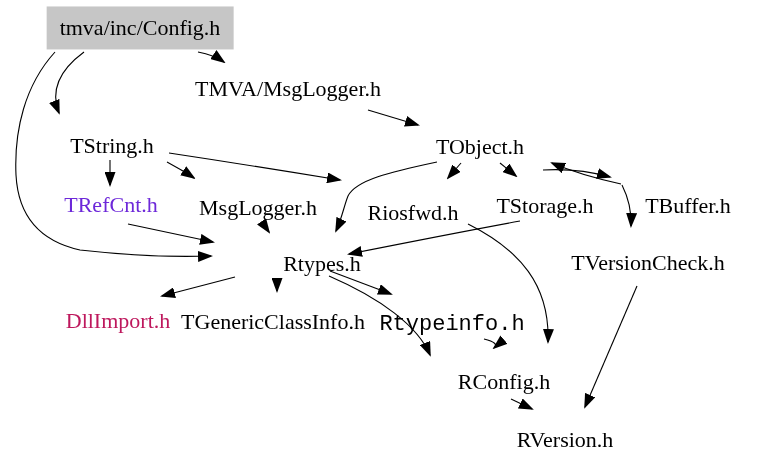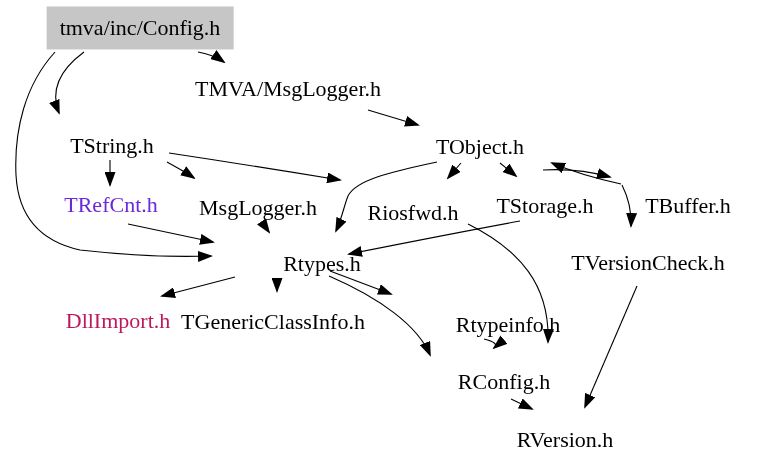--- a/index.html
+++ b/index.html
@@ -91,17 +91,17 @@
       <div class="node" style="left: 480px; top: 147px; color: rgb(0, 0, 0);">TObject.h</div>
       <div class="node" style="left: 111px; top: 205px; color: #6d28d9;">TRefCnt.h</div>
       <div class="node" style="left: 258px; top: 208px; color: rgb(0, 0, 0);">MsgLogger.h</div>
       <div class="node" style="left: 413px; top: 206px; color: rgb(0, 0, 0); margin-top: 7px;">Riosfwd.h</div>
       <div class="node" style="left: 545px; top: 206px; color: rgb(0, 0, 0);">TStorage.h</div>
       <div class="node" style="left: 688px; top: 206px; color: rgb(0, 0, 0);">TBuffer.h</div>
       <div class="node" style="left: 278px; top: 264px; color: rgb(0, 0, 0); margin-left: 44px;">Rtypes.h</div>
       <div class="node" style="left: 648px; top: 263px; color: rgb(0, 0, 0);">TVersionCheck.h</div>
       <div class="node" style="left: 77px; top: 321px; color: #be185d; margin-left: 41px;">DllImport.h</div>
       <div class="node" style="left: 273px; top: 322px; color: rgb(0, 0, 0);">TGenericClassInfo.h</div>
-      <div class="node" style="left: 508px; top: 325px; color: rgb(0, 0, 0);">Rtypeinfo.h</div>
+      <div class="node" style="left: 452px; top: 325px; color: rgb(0, 0, 0); font-family: Liberation Mono, monospace;">Rtypeinfo.h</div>
       <div class="node" style="left: 504px; top: 382px; color: rgb(0, 0, 0);">RConfig.h</div>
       <div class="node" style="left: 565px; top: 440px; color: rgb(0, 0, 0);">RVersion.h</div>
     </div>
 </div>
 
 </body></html>

